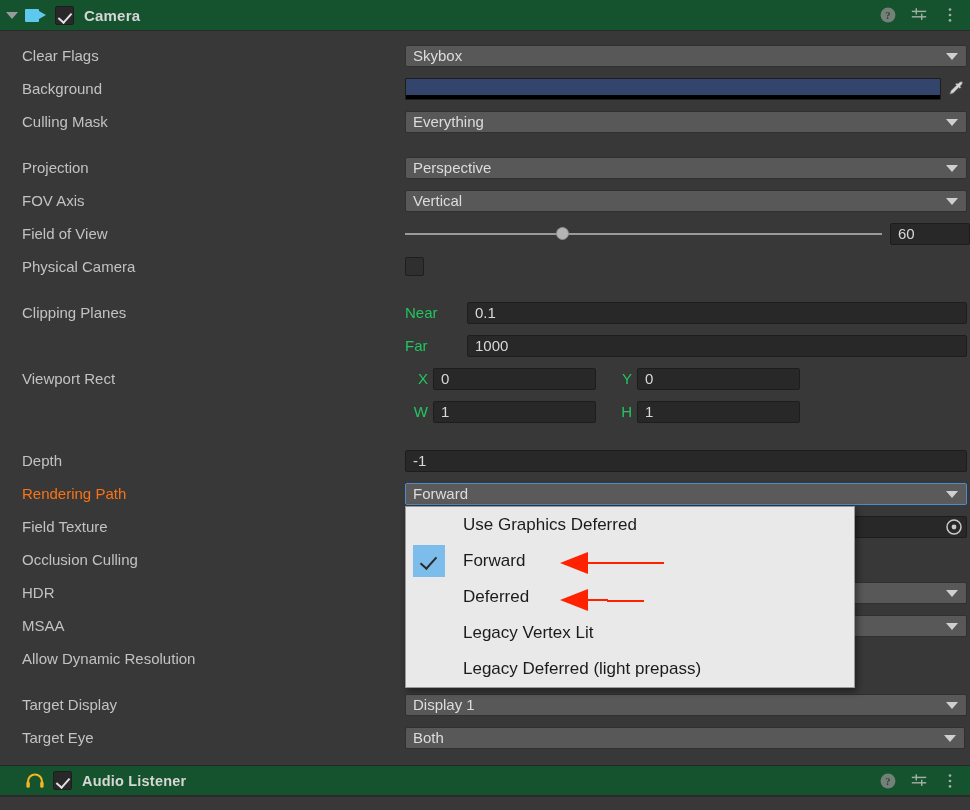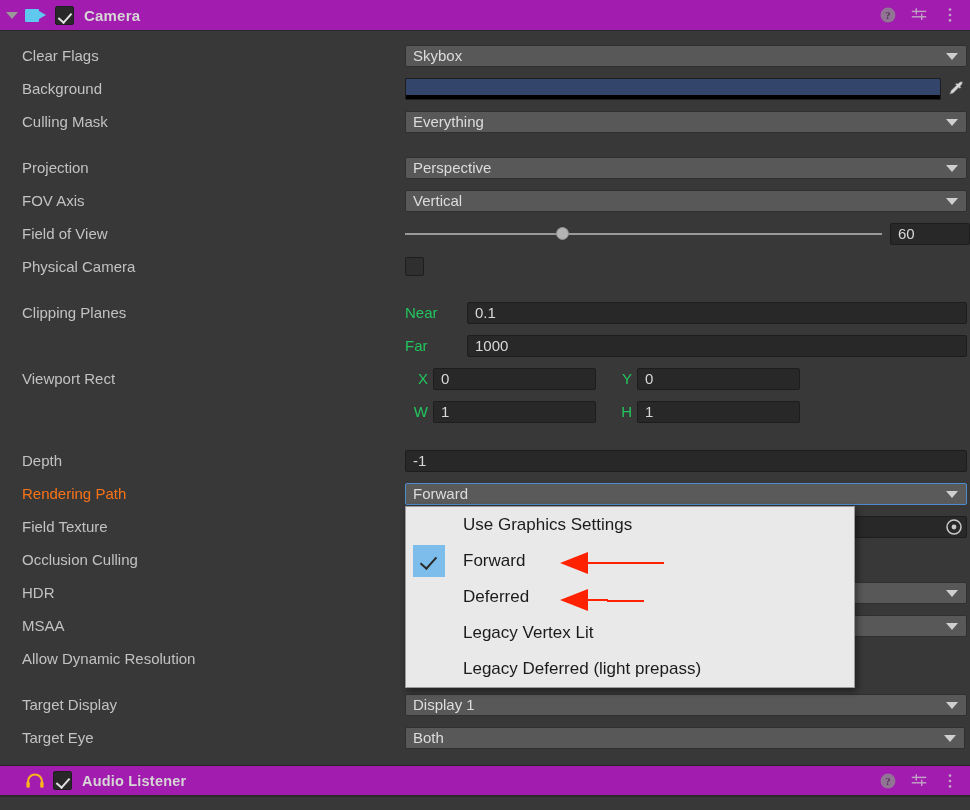--- a/index.html
+++ b/index.html
@@ -19,21 +19,21 @@
     background: #383838;
     color: #c4c4c4;
     font-size: 15px;
   }
 
   
   .comp-header {
     position: absolute;
     left: 0; right: 0;
     height: 31px;
-    background: #a21caf;
+    background: #14532d;
     display: flex;
     align-items: center;
     padding-left: 6px;
     border-bottom: 1px solid #2a2a2a;
   }
   .comp-header.camera { top: 0; }
   .comp-header.audio  { top: 765px; border-top: 1px solid #262626; }
 
   .foldout-tri {
     width: 0; height: 0;
@@ -569,21 +569,21 @@
         <circle cx="10" cy="10" r="1.5" fill="#c9c9c9"></circle>
         <circle cx="10" cy="16" r="1.5" fill="#c9c9c9"></circle>
       </svg>
     </div>
   </div>
 
   <div class="bottom-strip"></div>
 
   <div class="popup" style="left:405px; top:506px; width:450px;">
     <div class="popup-item">
-      <span>Use Graphics Settings</span>
+      <span>Use Graphics Deferred</span>
     </div>
     <div class="popup-item">
       <span class="check-box"></span>
       <span>Forward</span>
     </div>
     <div class="popup-item">
       <span>Deferred</span>
     </div>
     <div class="popup-item">
       <span>Legacy Vertex Lit</span>

